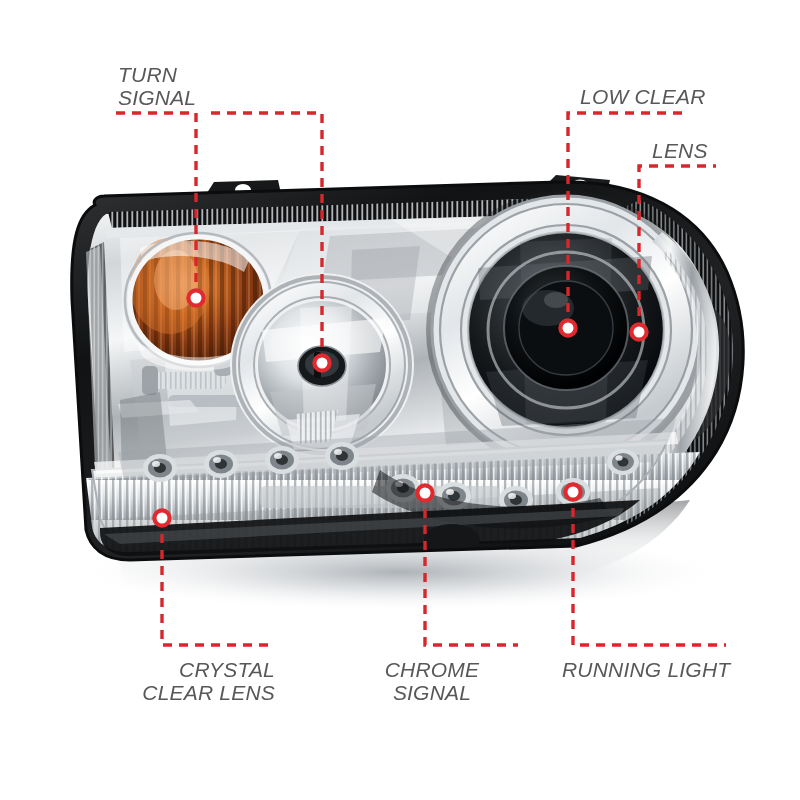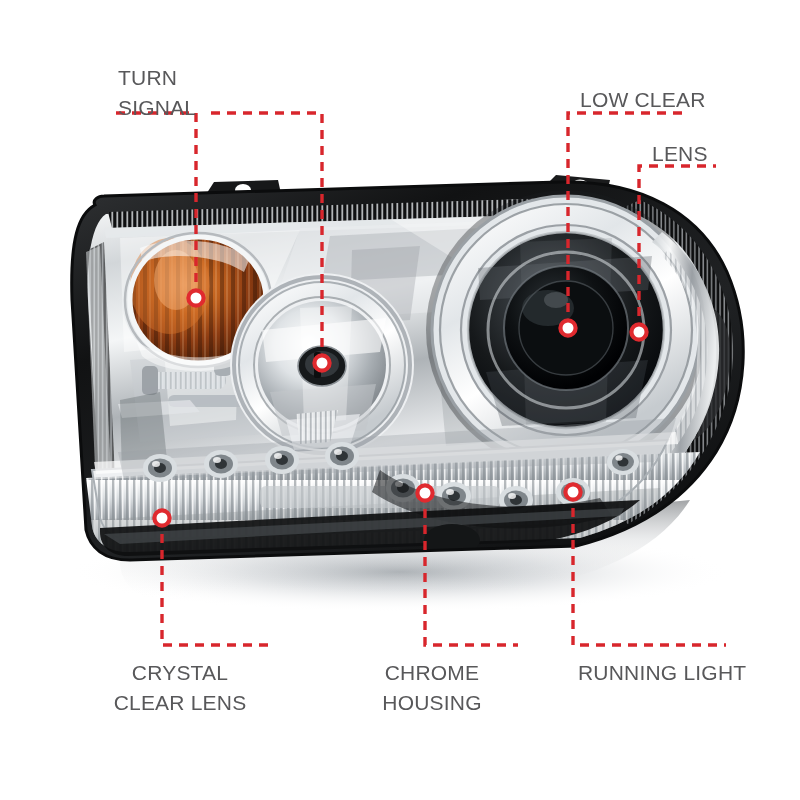--- a/index.html
+++ b/index.html
@@ -25,24 +25,25 @@
     position: absolute;
     left: 0; top: 0;
     width: 800px;
     height: 800px;
   }
   .callout-label {
     position: absolute;
     color: #58585a;
     font-family: "Liberation Sans", sans-serif;
     font-size: 21px;
-    line-height: 30px;
+    line-height: 23px;
     letter-spacing: 0.2px;
     white-space: pre-line;
     font-weight: 400;
+    font-style: italic;
   }
   .lbl-left   { text-align: left; }
   .lbl-center { text-align: center; }
 </style>
 </head>
 <body>
 
 <div id="stage">
 
   <svg class="layer" viewBox="0 0 800 800">
@@ -422,21 +423,21 @@
     </svg>
 
   <div class="callout-label lbl-left" style="left:118px; top:63px;">TURN
 SIGNAL</div>
 
 
   <div class="callout-label lbl-left" style="left:580px; top:85px;">LOW CLEAR</div>
 
   <div class="callout-label lbl-left" style="left:652px; top:139px;">LENS</div>
 
-  <div class="callout-label lbl-center" style="left:85px; top:658px; width:190px;">CRYSTAL
+  <div class="callout-label lbl-center" style="left:85px; top:658px; width:190px;text-align:right;">CRYSTAL
 CLEAR LENS</div>
 
   <div class="callout-label lbl-center" style="left:352px; top:658px; width:160px;">CHROME
-HOUSING</div>
-
-  <div class="callout-label lbl-left" style="left:578px; top:658px;">RUNNING LIGHT</div>
+SIGNAL</div>
+
+  <div class="callout-label lbl-left" style="left:562px; top:658px;">RUNNING LIGHT</div>
 
 </div>
 
 </body></html>

